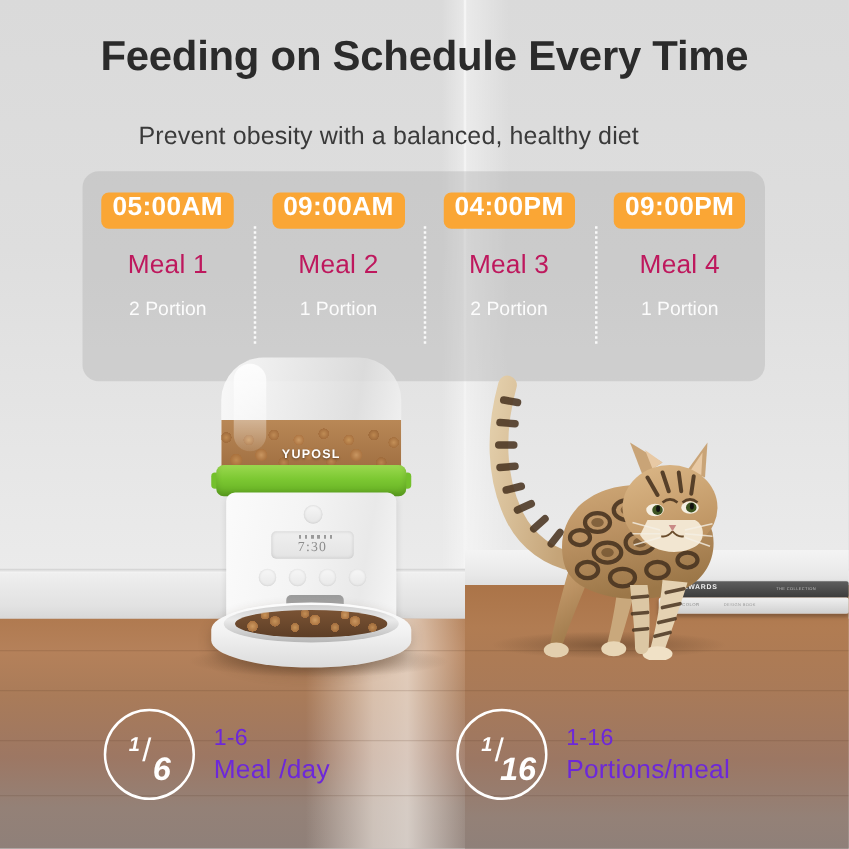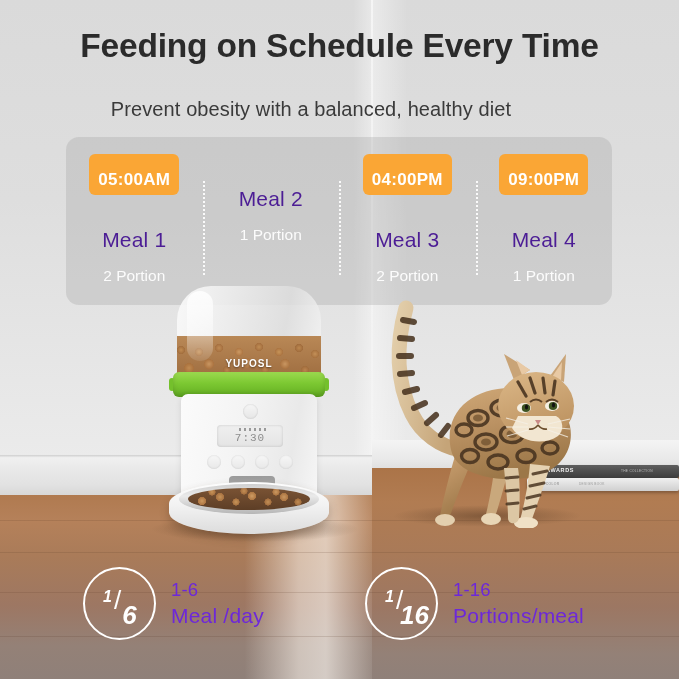--- a/index.html
+++ b/index.html
@@ -72,26 +72,26 @@
   }
   .sched-col{
     position:relative;flex:1;display:flex;flex-direction:column;
     align-items:center;padding-top:17px;
   }
   .sched-col + .sched-col::before{
     content:"";position:absolute;left:0;top:44px;width:0;height:94px;
     border-left:2px dotted rgba(255,255,255,.9);
   }
   .time-badge{
-    background:#faa635;color:#ffffff;font-weight:bold;font-size:17px;
-    padding:16px 9px 5px;border-radius:6px;letter-spacing:.3px;
+    background:#faa635;color:#ffffff;font-weight:bold;font-size:21px;
+    padding:0 9px 5px;border-radius:6px;letter-spacing:.3px;
     white-space:nowrap;
   }
   .meal-label{
-    margin-top:33px;font-size:21px;color:#4c1d95;letter-spacing:.2px;text-align:center;
+    margin-top:17px;font-size:21px;color:#be185d;letter-spacing:.2px;text-align:center;
   }
   .portion-label{
     margin-top:15px;font-size:15.5px;color:rgba(255,255,255,.93);
   }
 
   
   .feeder{position:absolute;left:163px;top:286px;width:172px;height:248px;}
   .hopper{
     position:absolute;left:14px;top:0;width:144px;height:96px;
     border-radius:34px 34px 5px 5px;
@@ -150,21 +150,21 @@
     position:absolute;left:36px;top:31px;width:66px;height:22px;border-radius:4px;
     background:linear-gradient(180deg,#efefef,#e4e4e4);
     box-shadow:inset 0 0 3px rgba(0,0,0,.16);
     display:flex;align-items:center;justify-content:center;
   }
   .lcd-dots{
     position:absolute;left:22px;top:3px;width:28px;height:3px;
     background:repeating-linear-gradient(90deg,#9a9a9a 0 2px, rgba(0,0,0,0) 2px 5px);
   }
   .lcd-time{
-    font-family:Liberation Mono, monospace;font-size:11px;color:#8d8d8d;letter-spacing:1px;
+    font-family:Liberation Serif, serif;font-size:11px;color:#8d8d8d;letter-spacing:1px;
     margin-top:4px;
     text-align:center;
   }
   .mini-btns{position:absolute;left:26px;top:61px;width:86px;height:14px;}
   .mini-btn{
     position:absolute;top:0;width:14px;height:14px;border-radius:50%;
     background:linear-gradient(180deg,#f7f7f7,#e8e8e8);box-shadow:inset 0 0 2px rgba(0,0,0,.15);
   }
   .chute{
     position:absolute;left:48px;top:82px;width:46px;height:26px;border-radius:4px 4px 0 0;
@@ -290,20 +290,21 @@
   <div class="title">Feeding on Schedule Every Time</div>
   <div class="subtitle">Prevent obesity with a balanced, healthy diet</div>
 
   <div class="sched-card">
     <div class="sched-col">
       <div class="time-badge">05:00AM</div>
       <div class="meal-label">Meal 1</div>
       <div class="portion-label">2 Portion</div>
     </div>
     <div class="sched-col">
+      <div class="time-badge">09:00AM</div>
       <div class="meal-label">Meal 2</div>
       <div class="portion-label">1 Portion</div>
     </div>
     <div class="sched-col">
       <div class="time-badge">04:00PM</div>
       <div class="meal-label">Meal 3</div>
       <div class="portion-label">2 Portion</div>
     </div>
     <div class="sched-col">
       <div class="time-badge">09:00PM</div>

